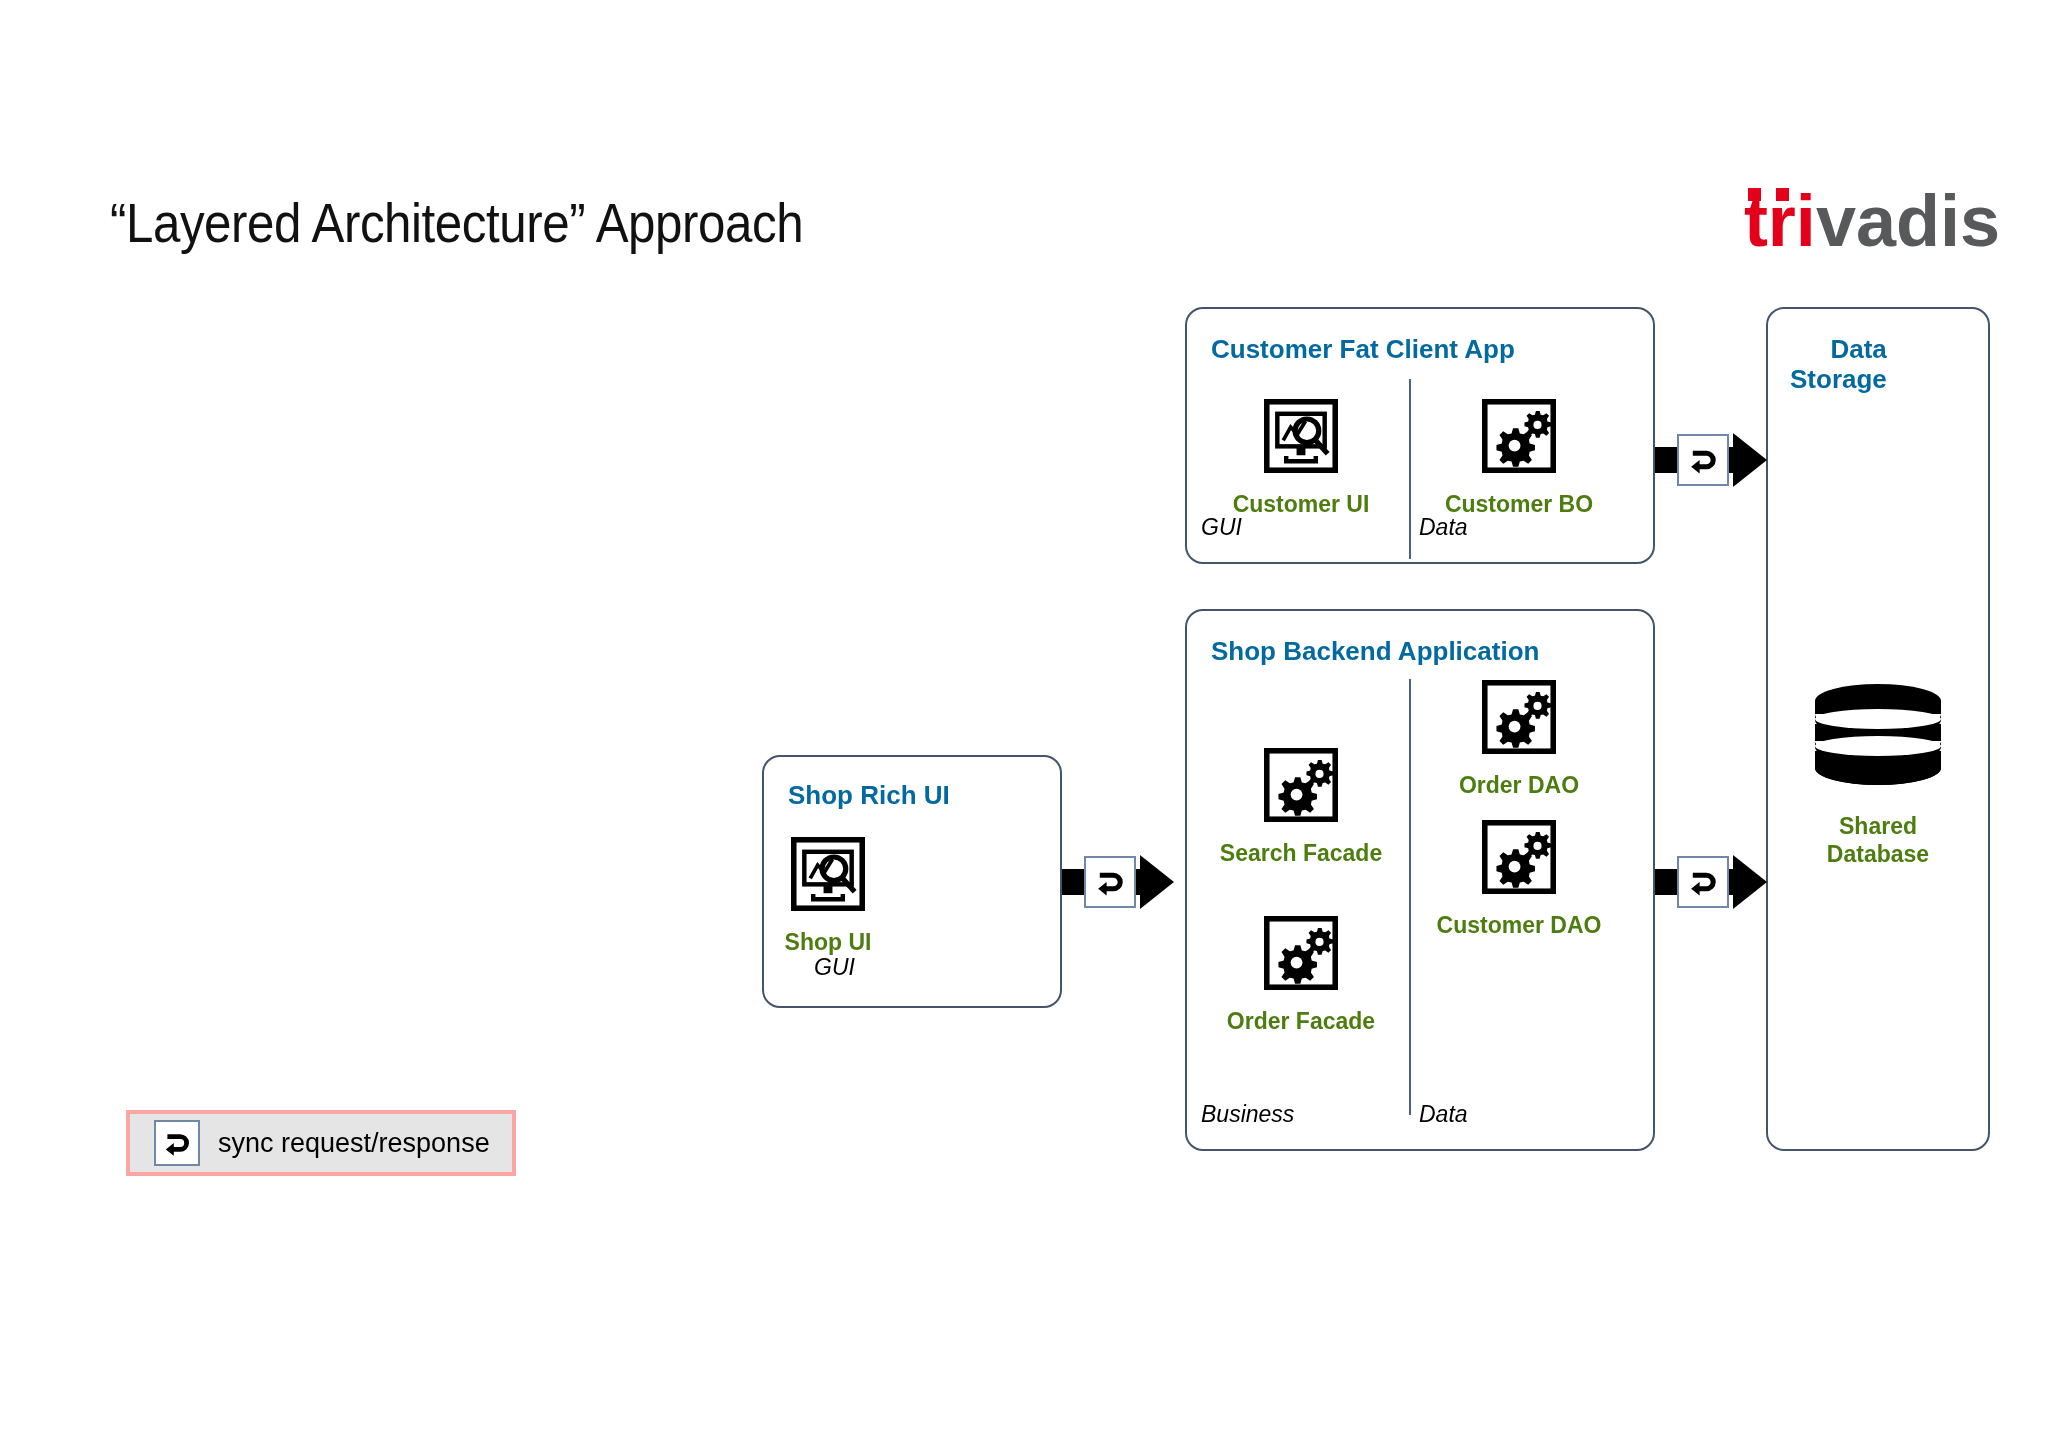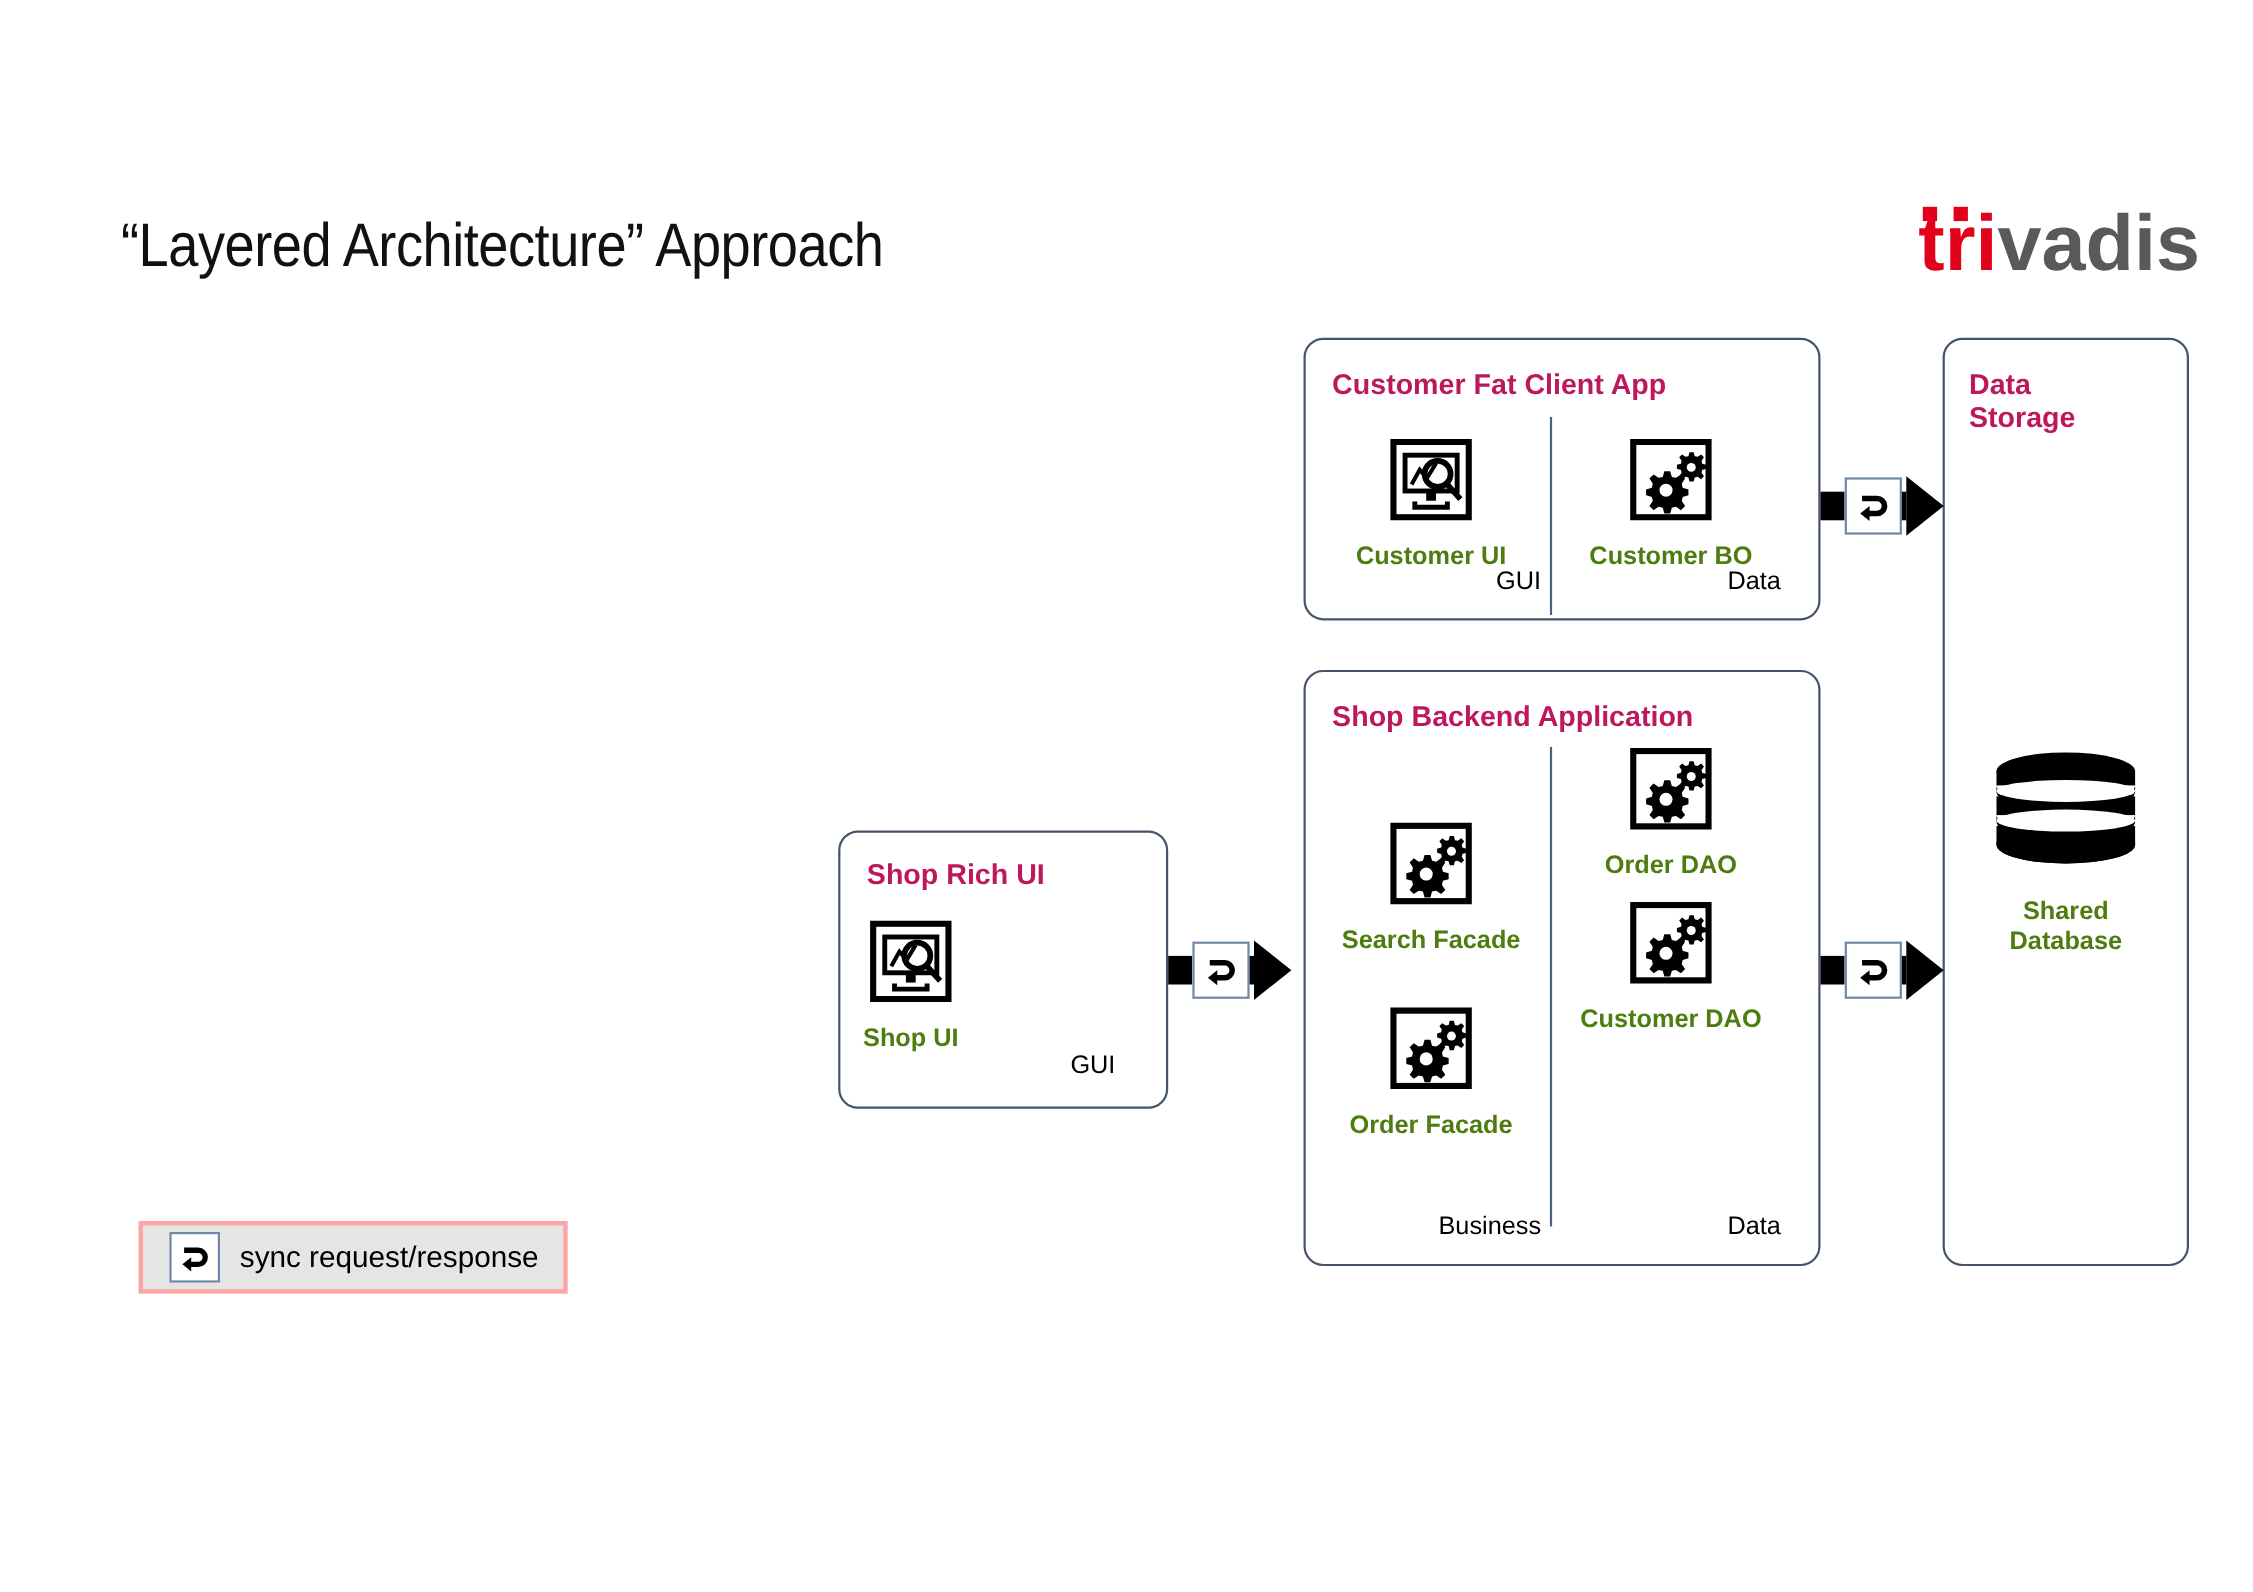--- a/index.html
+++ b/index.html
@@ -61,23 +61,24 @@
     border: 2px solid #44546a;
     border-radius: 18px;
     background: #ffffff;
     box-sizing: border-box;
   }
   .app-box > .box-title {
     position: absolute;
     left: 24px;
     font-size: 26px;
     font-weight: 700;
-    color: #be185d;
+    color: #0369a1;
     white-space: nowrap;
     line-height: 1.15;
+    text-align: right;
   }
   .col-divider {
     position: absolute;
     width: 2px;
     background: #4a6285;
   }
 
   
   .component {
     position: absolute;
@@ -89,22 +90,23 @@
     font-weight: 700;
     color: #4d7c0f;
     white-space: nowrap;
     margin-top: 14px;
   }
   .layer-label {
     position: absolute;
     font-size: 23px;
     font-weight: 400;
     color: #000;
-    text-align: right;
-    white-space: nowrap;
+    text-align: left;
+    white-space: nowrap;
+    font-style: italic;
   }
 
   
   .icon-tile { display: inline-block; line-height: 0; }
 
   
   .connector {
     position: absolute;
     display: flex;
     align-items: center;

